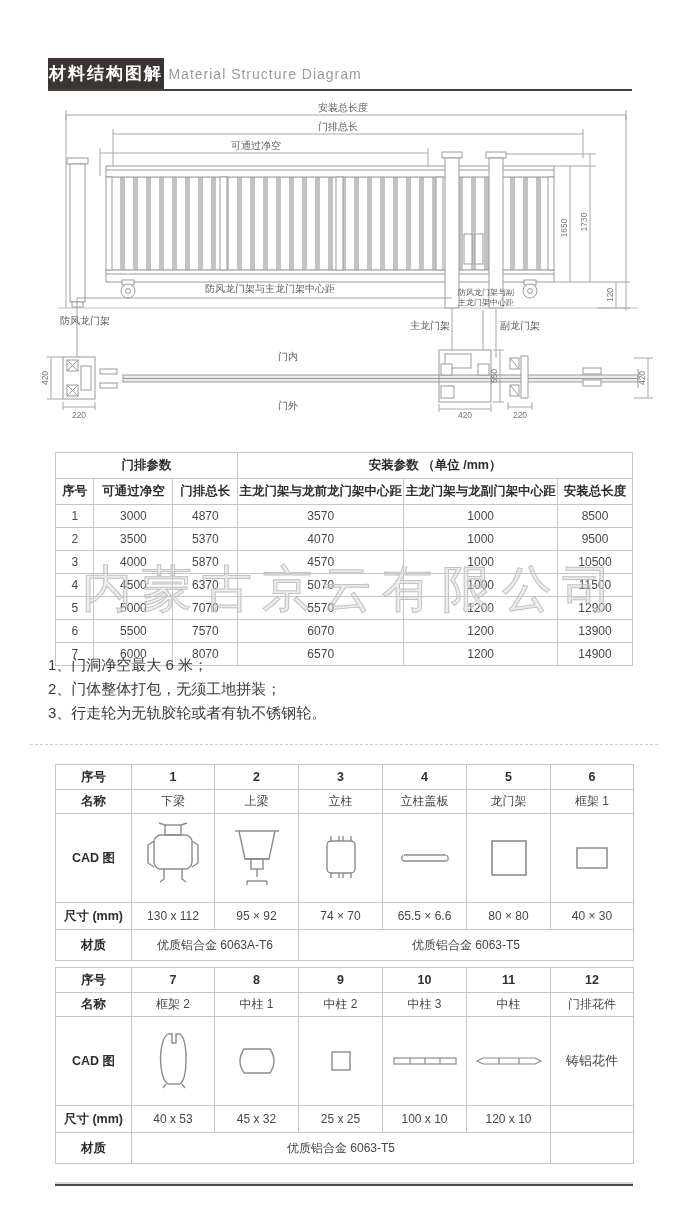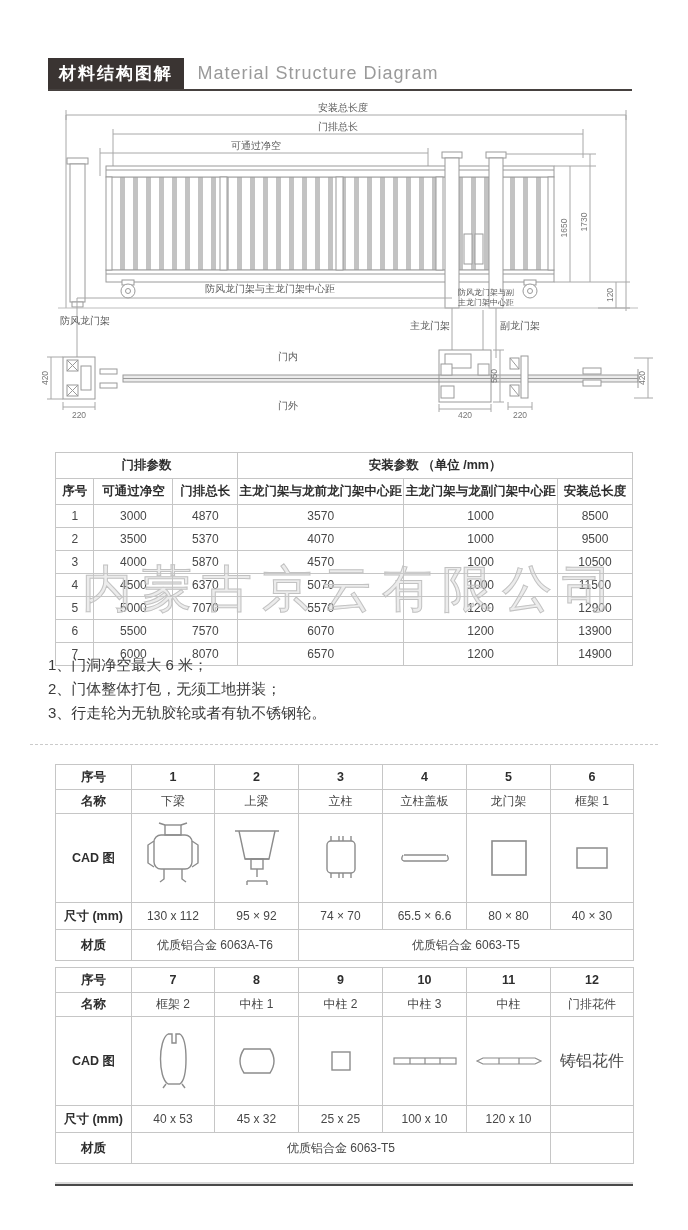--- a/index.html
+++ b/index.html
@@ -4,22 +4,22 @@
 <style>
   html,body{margin:0;padding:0;}
   body{
     width:688px;height:1230px;position:relative;background:#ffffff;
     font-family:"Liberation Sans","DejaVu Sans",sans-serif;color:#3f3f3f;
     overflow:hidden;
   }
   
   .header{position:absolute;top:58px;left:48px;width:584px;}
   .header-badge{display:inline-block;background:#3a3432;color:#fff;font-weight:bold;
-    font-size:17px;padding:4px 11px;letter-spacing:2px;vertical-align:middle;}
-  .header-en{color:#9a9a9a;font-size:18px;margin-left:9px;vertical-align:middle;letter-spacing:1px;}
+    font-size:17px;padding:4px 1px;letter-spacing:2px;vertical-align:middle;}
+  .header-en{color:#9a9a9a;font-size:14px;vertical-align:middle;letter-spacing:1px;}
   .header-rule{position:absolute;top:89px;left:48px;width:584px;border-top:2px solid #46413f;}
   
   .diagram{position:absolute;top:96px;left:38px;width:618px;height:336px;}
   .diagram svg{display:block;}
   
   .params{position:absolute;top:452px;left:55px;width:578px;}
   table{border-collapse:collapse;width:100%;font-size:12px;color:#474747;table-layout:fixed;}
   td,th{border:1px solid #c6c6c6;text-align:center;padding:2px 1px;font-weight:normal;}
   th{font-weight:bold;color:#2e2e2e;}
   .params th{font-size:12.5px;height:21px;}
@@ -39,21 +39,21 @@
   .components{position:absolute;top:764px;left:55px;width:578px;}
   .comp-table{margin-bottom:6px;}
   .comp-table th{font-size:12.5px;}
   .row-index td, .row-index th{height:20px;}
   .row-name td{height:19px;}
   .row-cad td{height:84px;}
   .row-size td{height:22px;}
   .row-mat td{height:26px;}
   .row-surf td{height:26px;}
   .cad-cell svg{display:inline-block;vertical-align:middle;}
-  .cad-text{font-size:16px;color:#474747;}
+  .cad-text{font-size:13px;color:#474747;}
   
   .footer-rule{position:absolute;top:1182px;left:55px;width:578px;height:4px;
     background:linear-gradient(#d9d9d9 45%,#4a4a4a 45%);}
   
   .dlabel{font-family:"Liberation Sans","DejaVu Sans",sans-serif;fill:#5a5a5a;font-size:10px;}
   .dsmall{font-family:"Liberation Sans","DejaVu Sans",sans-serif;fill:#5a5a5a;font-size:8px;}
   .ddim{font-family:"Liberation Sans","DejaVu Sans",sans-serif;fill:#777;font-size:8.5px;}
 </style>
 </head>
 <body>

